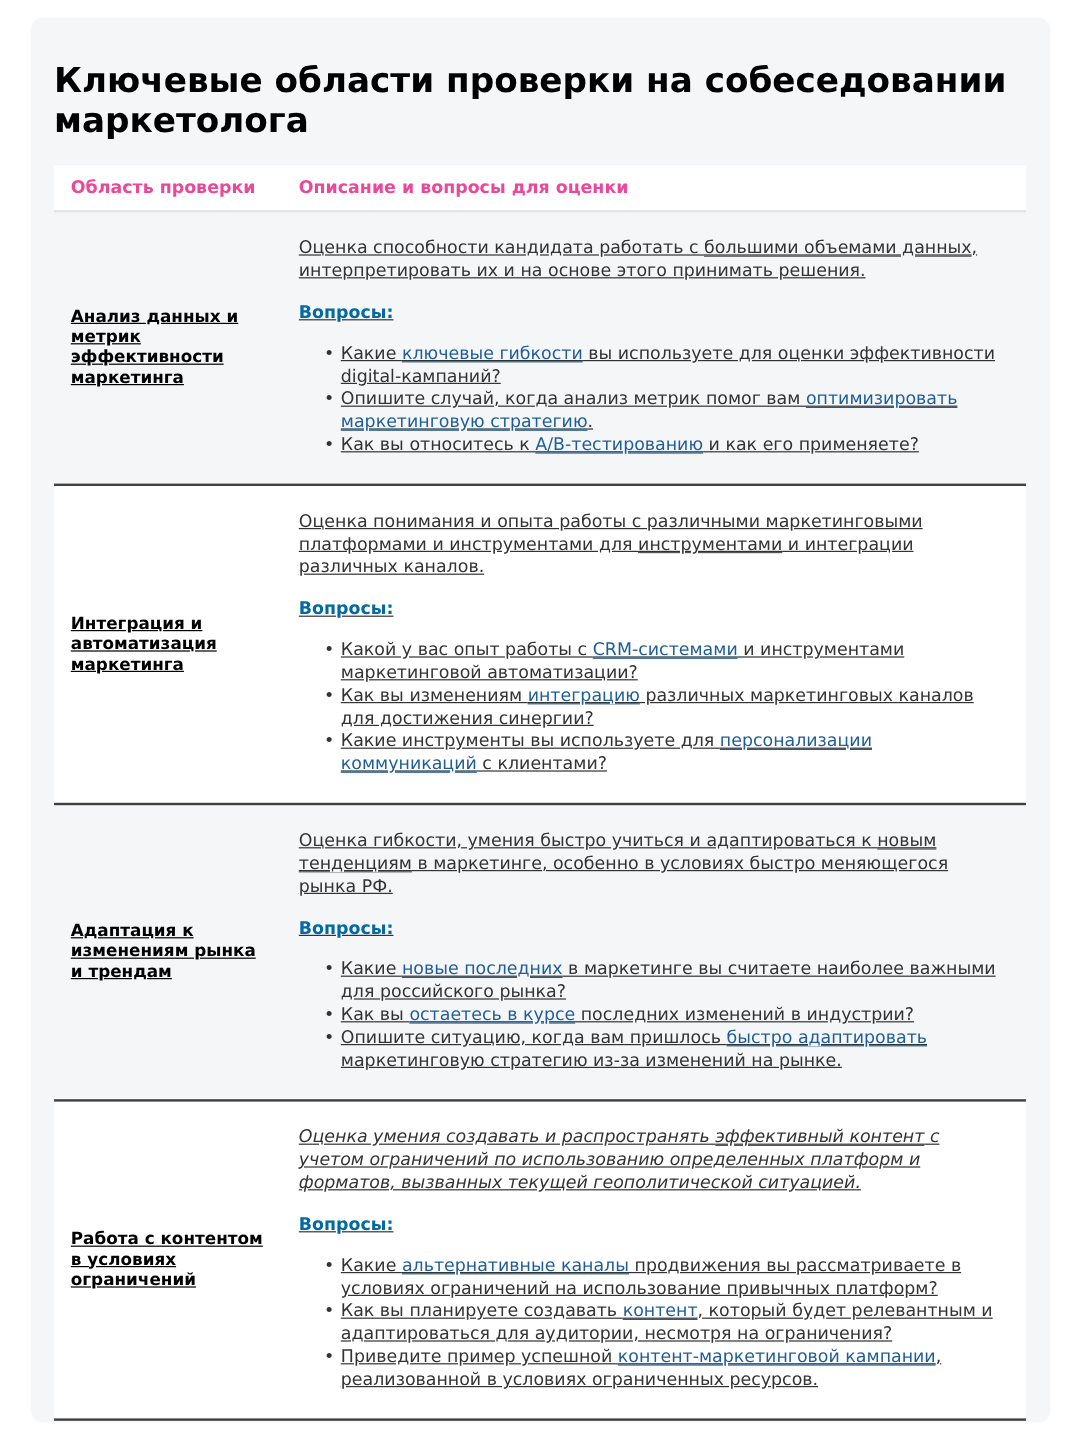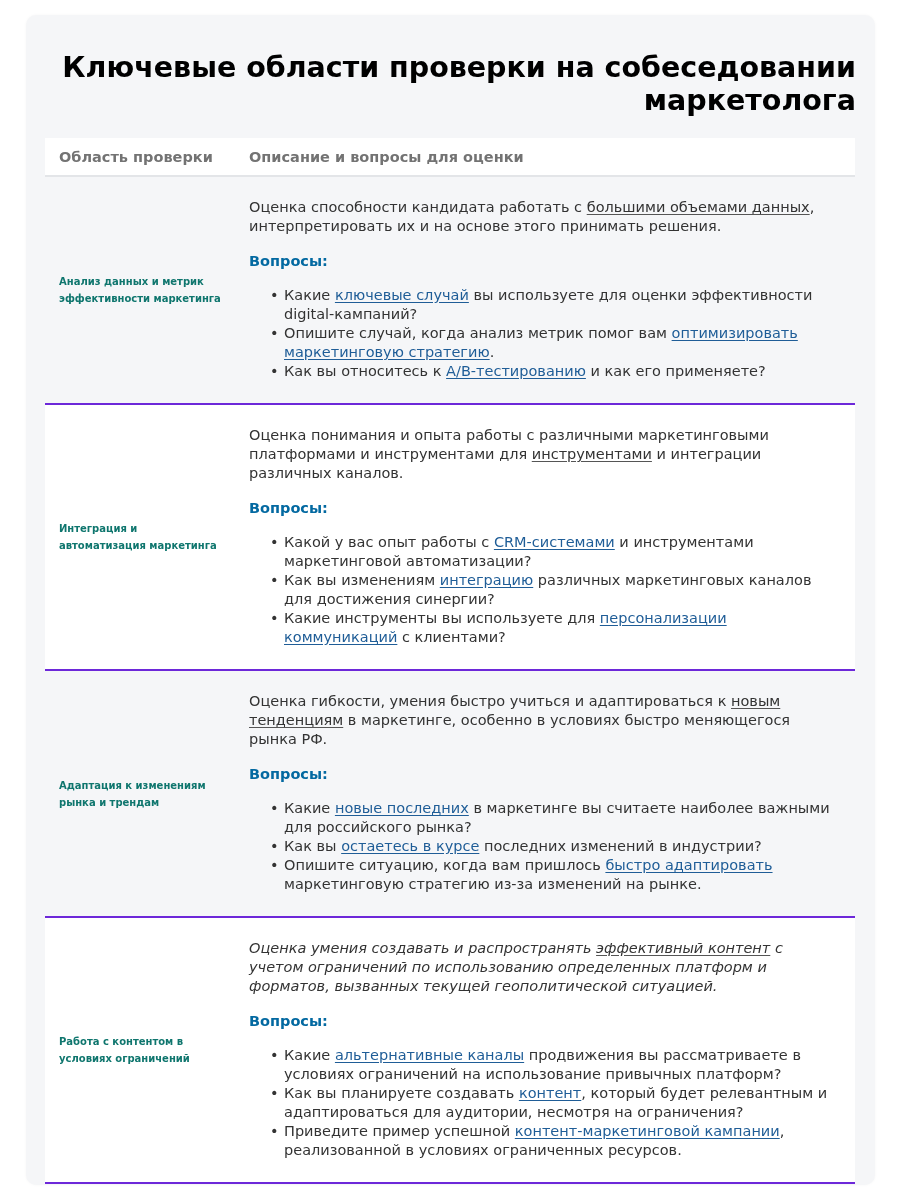--- a/index.html
+++ b/index.html
@@ -1,30 +1,30 @@
 <!DOCTYPE html>
 <html><head>
 <meta charset="utf-8">
 <style>
   html, body { margin: 0; padding: 0; background: #ffffff; }
   body { width: 901px; height: 1200px; position: relative; overflow: hidden;
          font-family: "DejaVu Sans", sans-serif; color: #333333; }
   .container { position: absolute; left: 26px; top: 15px; width: 849px; height: 1170px;
                background: #f5f6f8; border-radius: 10px; box-shadow: 0 0 3px rgba(0,0,0,0.04); }
   .title { position: absolute; left: 19px; top: 36px; width: 811px; margin: 0;
-           text-align: right; font-size: 28.5px; font-weight: bold; line-height: 33px; color: #000000; }
+           text-align: left; font-size: 28.5px; font-weight: bold; line-height: 33px; color: #000000; }
   table.grid { position: absolute; left: 19px; top: 123px; width: 810px; border-collapse: collapse; table-layout: fixed; }
   col.c1 { width: 190px; }
   col.c2 { width: 620px; }
-  thead th { background: #ffffff; text-align: left; font-size: 14.5px; font-weight: bold; color: #737373;
+  thead th { background: #ffffff; text-align: left; font-size: 14.5px; font-weight: bold; color: #ec4899;
              height: 37px; padding: 0 14px; border-bottom: 2px solid #e3e5e8; vertical-align: middle; }
-  tbody td { vertical-align: middle; border-bottom: 2px solid #6d28d9; font-size: 14.5px; line-height: 19px; }
+  tbody td { vertical-align: middle; border-bottom: 2px solid #404040; font-size: 14.5px; line-height: 19px; text-decoration: underline; }
   tbody tr.gray td { background: #f5f6f8; }
   tbody tr.white td { background: #ffffff; }
-  td.area { padding: 0 14px; font-weight: bold; color: #0f766e; font-size: 10px; line-height: 17px; }
+  td.area { padding: 0 14px; font-weight: bold; color: #000000; font-size: 14px; line-height: 17px; }
   td.desc { padding: 21px 20px 22px 14px; }
   .intro { margin: 0 0 16px 0; }
   .intro.italic { font-style: italic; }
   .qhead { margin: 0 0 15px 0; font-weight: bold; color: #0369a1; }
   ul.qs { margin: 0; padding: 0 0 0 35px; list-style: none; }
   ul.qs li { position: relative; margin: 0; }
   ul.qs li::before { content: "•"; position: absolute; left: -14px; top: 0; color: #333333; }
   .ul { text-decoration: underline; text-decoration-color: #555; text-underline-offset: 2px; }
   a.lnk { color: #1f5d97; text-decoration: underline; text-underline-offset: 2px; cursor: pointer; }
 </style>
@@ -46,21 +46,21 @@
       </tr>
     </thead>
     <tbody>
 
       <tr class="gray" style="height:220px">
         <td class="area">Анализ данных и метрик эффективности маркетинга</td>
         <td class="desc">
           <p class="intro"><span>Оценка способности кандидата работать с </span><span class="ul">большими объемами данных</span><span>, интерпретировать их и на основе этого принимать решения.</span></p>
           <p class="qhead">Вопросы:</p>
           <ul class="qs">
-            <li><span>Какие </span><a class="lnk">ключевые случай</a><span> вы используете для оценки эффективности digital-кампаний?</span></li>
+            <li><span>Какие </span><a class="lnk">ключевые гибкости</a><span> вы используете для оценки эффективности digital-кампаний?</span></li>
             <li><span>Опишите случай, когда анализ метрик помог вам </span><a class="lnk">оптимизировать маркетинговую стратегию</a><span>.</span></li>
             <li><span>Как вы относитесь к </span><a class="lnk">A/B-тестированию</a><span> и как его применяете?</span></li>
           </ul>
         </td>
       </tr>
 
       <tr class="white" style="height:255px">
         <td class="area">Интеграция и автоматизация маркетинга</td>
         <td class="desc">
           <p class="intro"><span>Оценка понимания и опыта работы с различными маркетинговыми платформами и инструментами для </span><span class="ul">инструментами</span><span> и интеграции различных каналов.</span></p>

